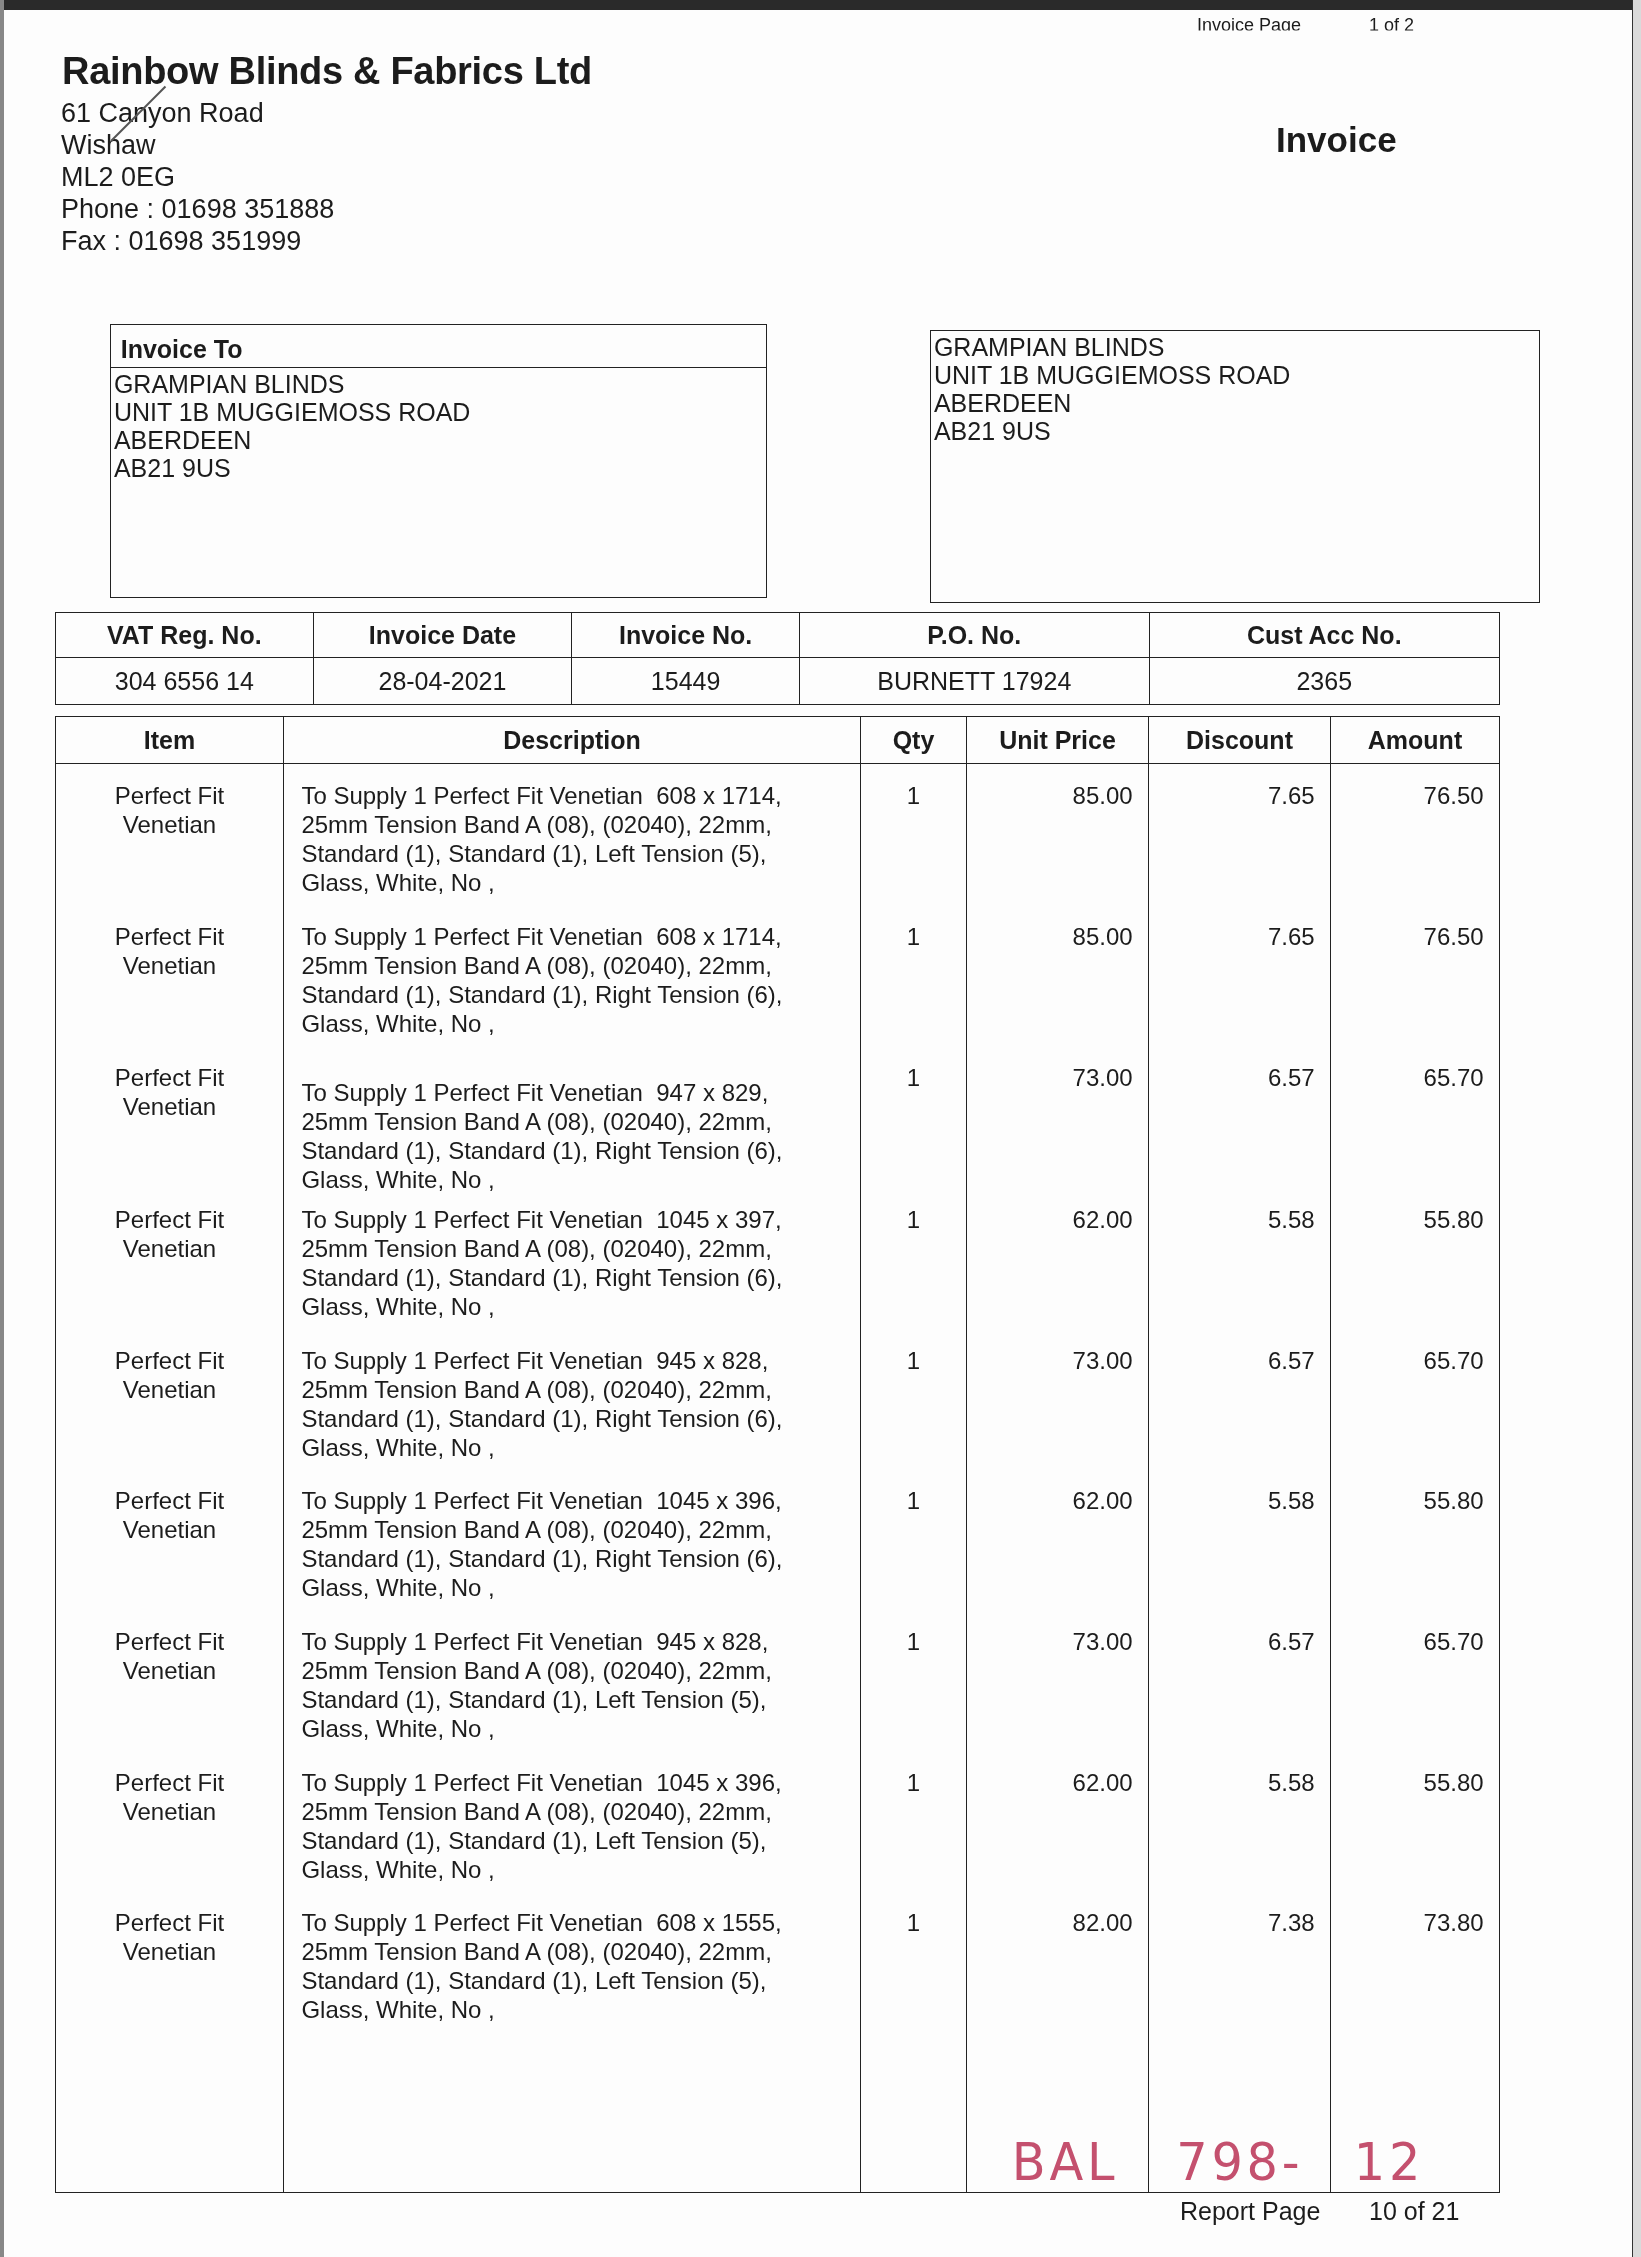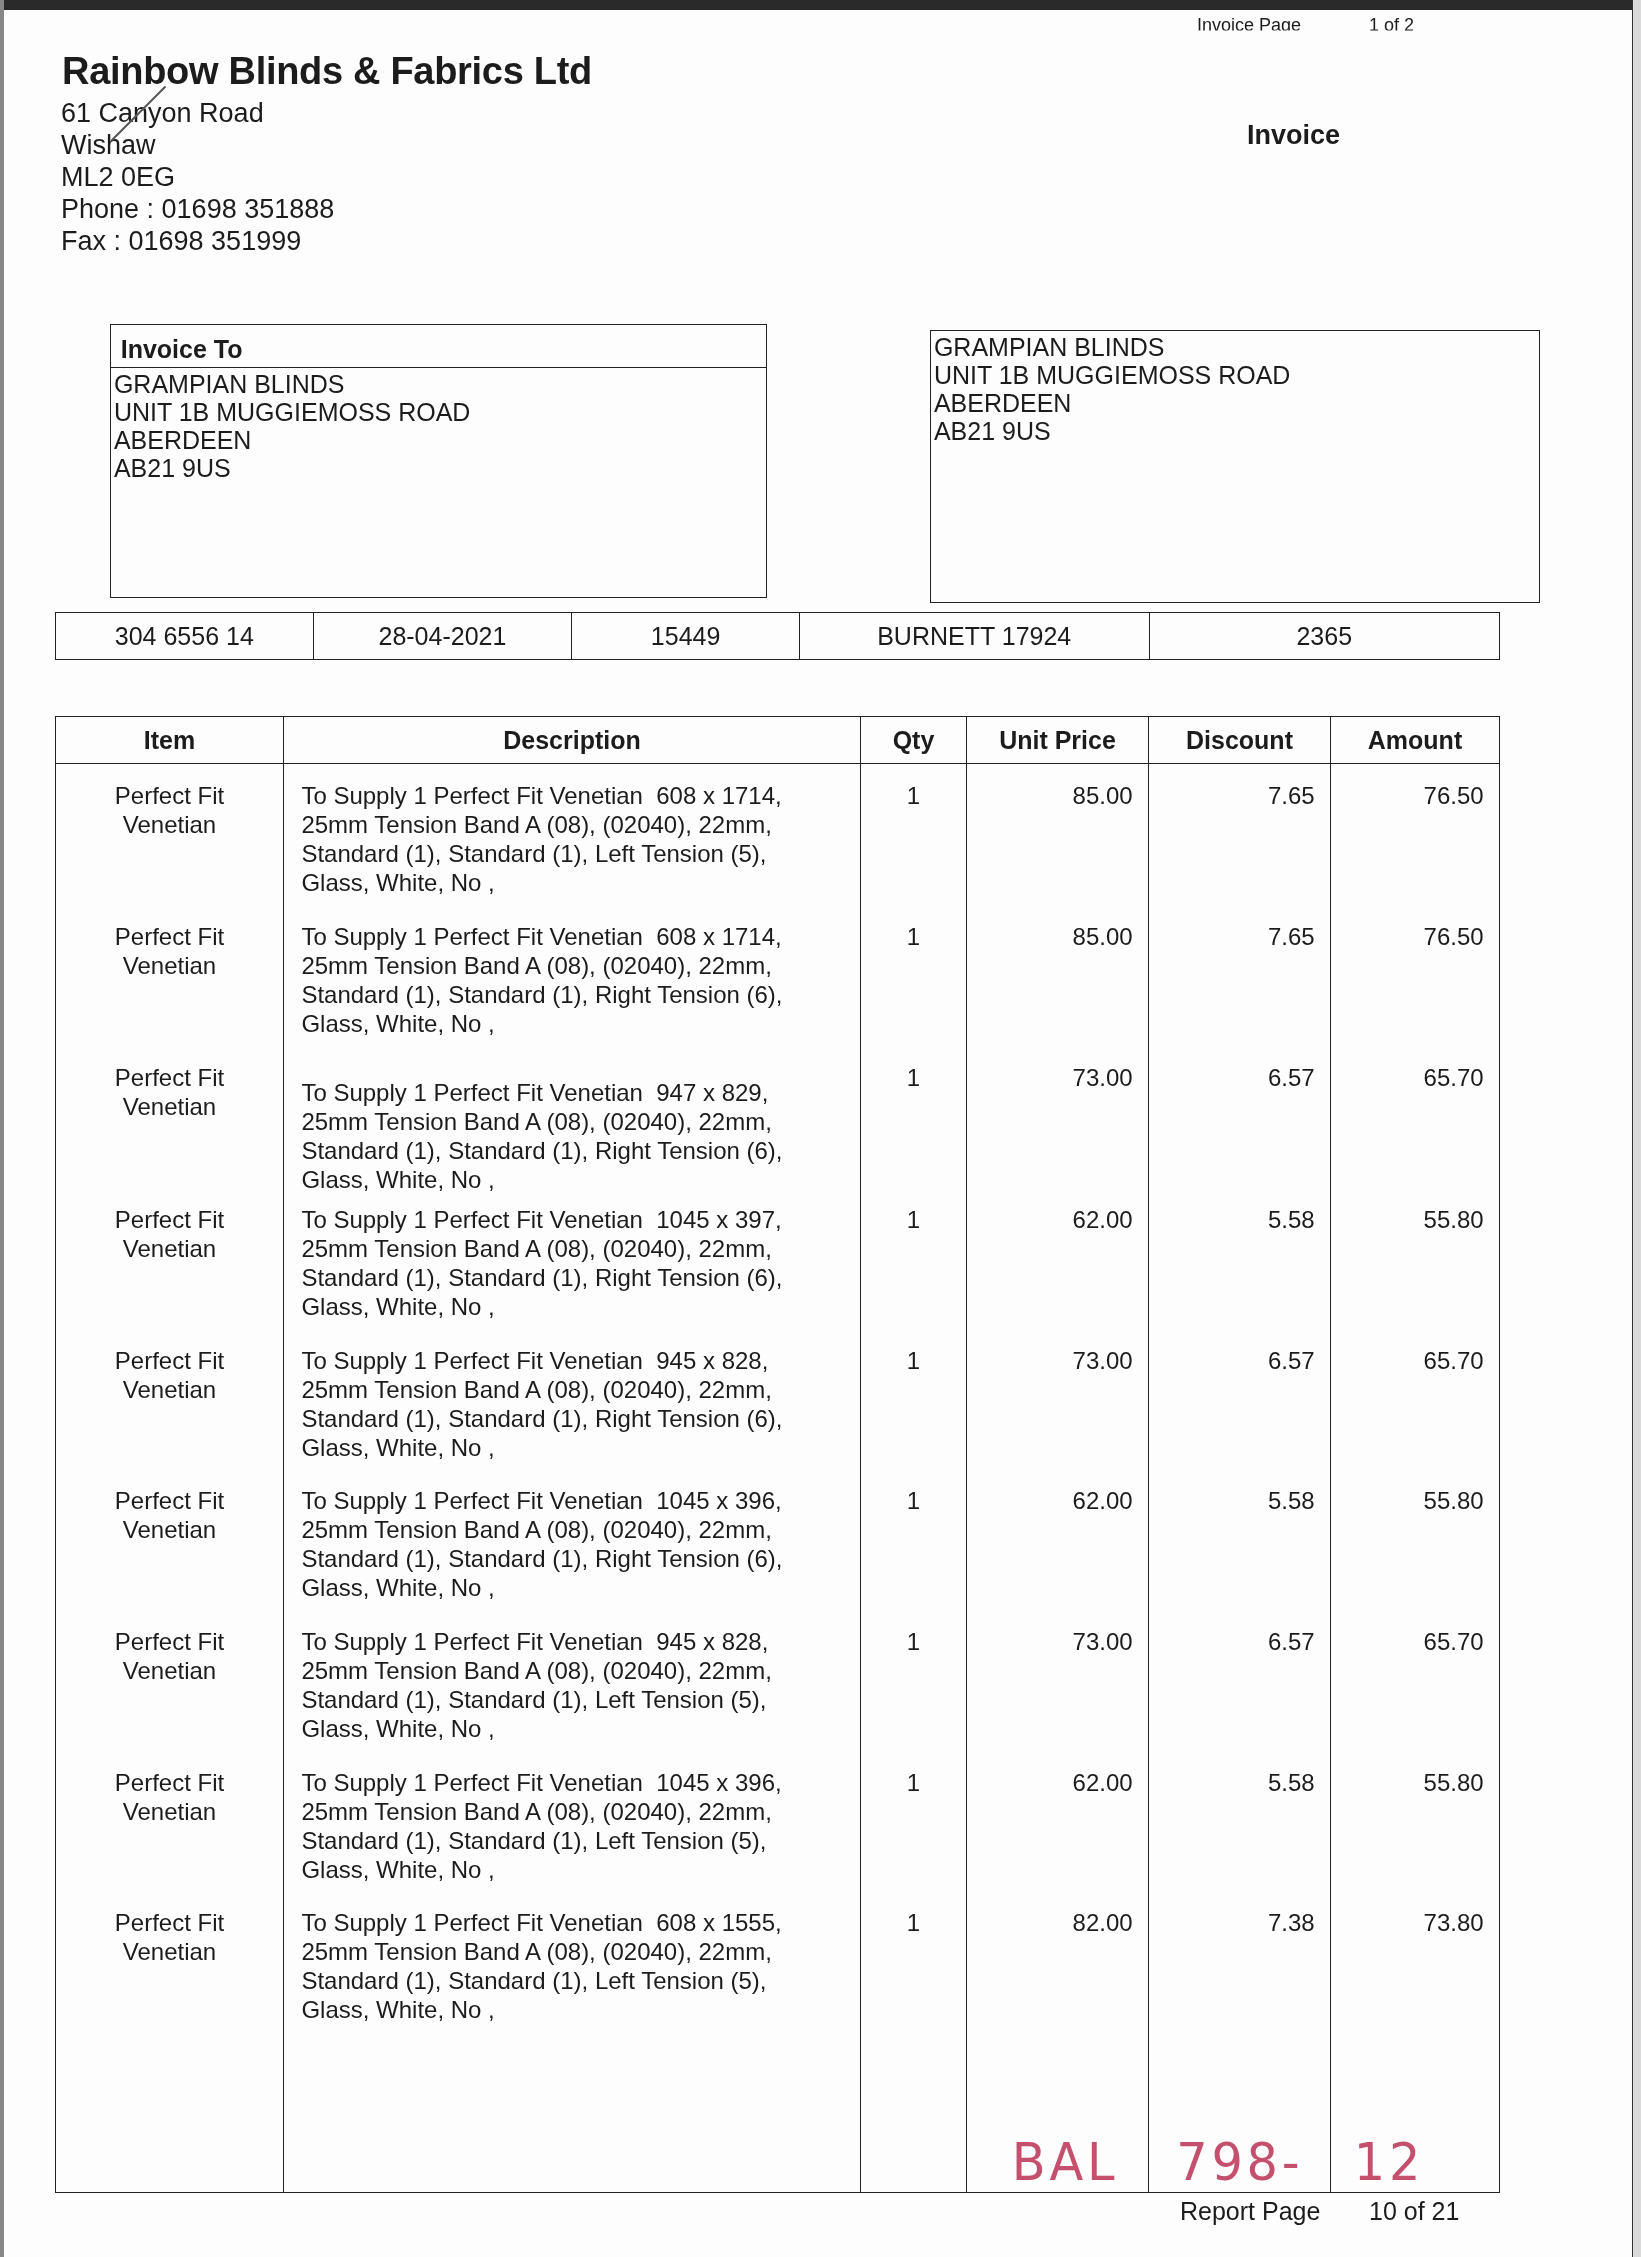--- a/index.html
+++ b/index.html
@@ -13,21 +13,21 @@
   .scan-edge-right { position: absolute; right: 0; top: 0; width: 7.7px; height: 2257px; background: #dadada; border-left: 1.9px solid #333; }
   .scan-edge-left { position: absolute; left: 0; top: 0; width: 3.9px; height: 2257px; background: #888; }
 
   .abs { position: absolute; }
   .company-name { left: 62px; top: 50px; font-size: 38px; font-weight: bold; letter-spacing: -0.3px; }
   .company-address { left: 61px; top: 97px; font-size: 27px; line-height: 32px; }
   .company-address div { white-space: nowrap; }
   .strike-mark { position: absolute; left: 111px; top: 140px; width: 77px; height: 1.9px; background: #555; transform: rotate(-45deg); transform-origin: left center; }
   .invoice-page-cut { left: 1197px; top: 21px; font-size: 18px; height: 21px; overflow: hidden; line-height: 33px; transform: translateY(-11.6px); }
   .invoice-page-cut span { display: inline-block; margin-right: 68px; }
-  .invoice-title { left: 1247px; top: 120px; font-size: 27px; font-weight: bold; }
+  .invoice-title { left: 1276px; top: 120px; font-size: 35px; font-weight: bold; }
 
   .addr-box { position: absolute; border: 1.9px solid #222; box-sizing: border-box; margin-left: 40px; }
   .addr-box .hdr { height: 43px; border-bottom: 1.9px solid #222; box-sizing: border-box; font-weight: bold; font-size: 25px; padding: 9.7px 0 0 9.7px; }
   .addr-box .body { font-size: 25px; line-height: 28px; padding: 1.9px 0 0 2.9px; }
   .addr-box .body div { white-space: nowrap; }
   .invoice-to { left: 70px; top: 324px; width: 657px; height: 274px; }
   .ship-to { left: 890px; top: 330px; width: 610px; height: 273px; }
 
   table { border-collapse: collapse; position: absolute; }
   .info-table { left: 55px; top: 612px; width: 1445px; }
@@ -97,20 +97,27 @@
 
 <table class="info-table">
   <colgroup>
       <col style="width:258px">
       <col style="width:259px">
       <col style="width:228px">
       <col style="width:350px">
       <col style="width:351px">
     </colgroup>
   <tbody>
+      <tr>
+    <th>VAT Reg. No.</th>
+    <th>Invoice Date</th>
+    <th>Invoice No.</th>
+    <th>P.O. No.</th>
+    <th>Cust Acc No.</th>
+  </tr>
   <tr>
     <td>304 6556 14</td>
     <td>28-04-2021</td>
     <td>15449</td>
     <td>BURNETT 17924</td>
     <td>2365</td>
   </tr>
 </tbody>
   </table>
 

